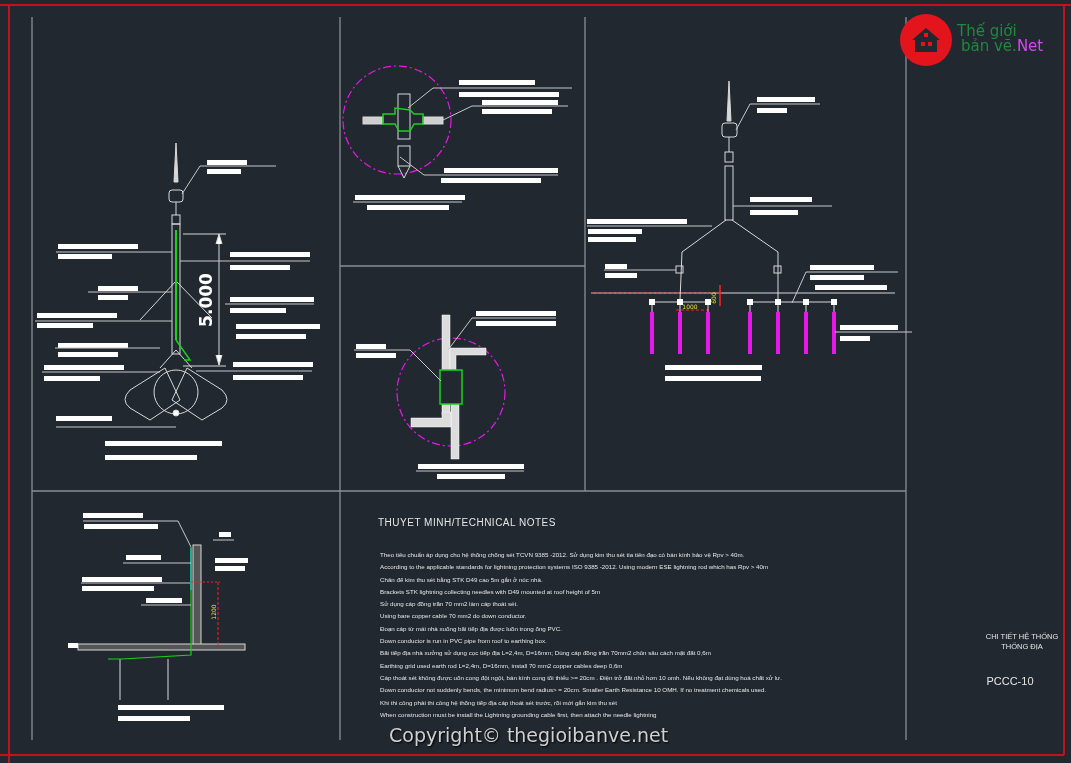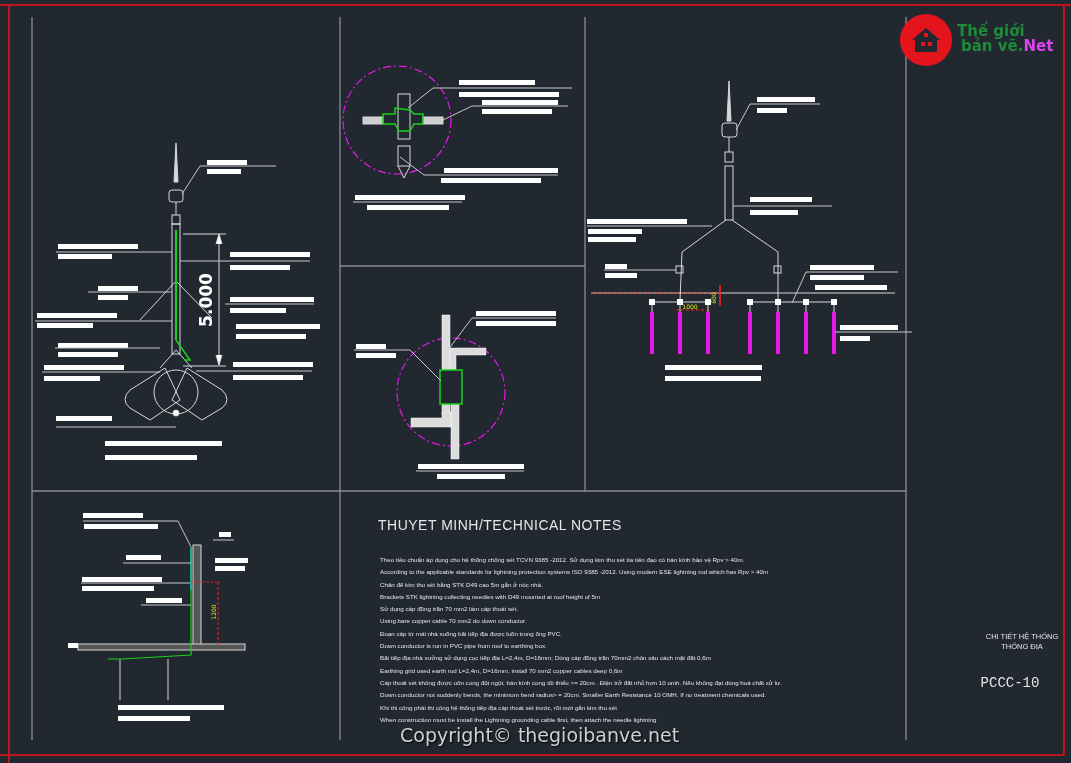--- a/index.html
+++ b/index.html
@@ -1,28 +1,28 @@
 <!DOCTYPE html>
 <html><head>
 <meta charset="utf-8">
 <style>
   html,body{margin:0;padding:0;background:#212830;}
   body{width:1071px;height:763px;position:relative;overflow:hidden;font-family:"Liberation Sans",sans-serif;}
   #canvas{position:absolute;left:0;top:0;}
   .notes{position:absolute;left:378px;top:517px;color:#e6e6e6;}
-  .notes-title{font-size:14px;letter-spacing:0.5px;margin-bottom:21px;}
+  .notes-title{font-size:10px;letter-spacing:0.5px;margin-bottom:21px;}
   .note-line{font-size:6.2px;height:12.3px;line-height:12.3px;white-space:nowrap;padding-left:2px;}
   .title-block{position:absolute;left:972px;top:632px;width:100px;text-align:center;color:#e6e6e6;font-size:7.5px;line-height:10px;}
-  .sheet-no{position:absolute;left:960px;top:675px;width:100px;text-align:center;color:#e6e6e6;font-family:Liberation Mono, monospace;font-size:14px;}
+  .sheet-no{position:absolute;left:960px;top:675px;width:100px;text-align:center;color:#e6e6e6;font-family:Liberation Sans, sans-serif;font-size:11px;}
   .logo{position:absolute;left:900px;top:14px;width:165px;height:50px;}
   .logo-circle{position:absolute;left:0;top:0;width:52px;height:52px;border-radius:50%;background:#e3141c;}
-  .logo-text{position:absolute;left:57px;top:10px;font-family:"DejaVu Sans",sans-serif;font-weight:bold;font-size:15px;line-height:15px;color:#1f8a3a;}
+  .logo-text{position:absolute;left:57px;top:10px;font-family:"DejaVu Sans",sans-serif;font-weight:normal;font-size:15px;line-height:15px;color:#1f8a3a;}
   .logo-text .l2{padding-left:4px;}
   .logo-text .net{color:#d946ef;}
-  .copyright{position:absolute;left:400px;top:724px;color:#d0d0d0;font-family:"DejaVu Sans",sans-serif;font-size:19px;text-shadow:1px 1px 2px #000;}
+  .copyright{position:absolute;left:389px;top:724px;color:#d0d0d0;font-family:"DejaVu Sans",sans-serif;font-size:19px;text-shadow:1px 1px 2px #000;}
   .dim-text{font-family:"DejaVu Sans",sans-serif;}
 </style>
 </head>
 <body>
 
 <svg id="canvas" width="1071" height="763" viewBox="0 0 1071 763">
 
   <g>
     <line x1="0" y1="5" x2="1071" y2="5" stroke="#c0141a" stroke-width="2"></line>
     <line x1="9" y1="5" x2="9" y2="763" stroke="#c0141a" stroke-width="2"></line>

